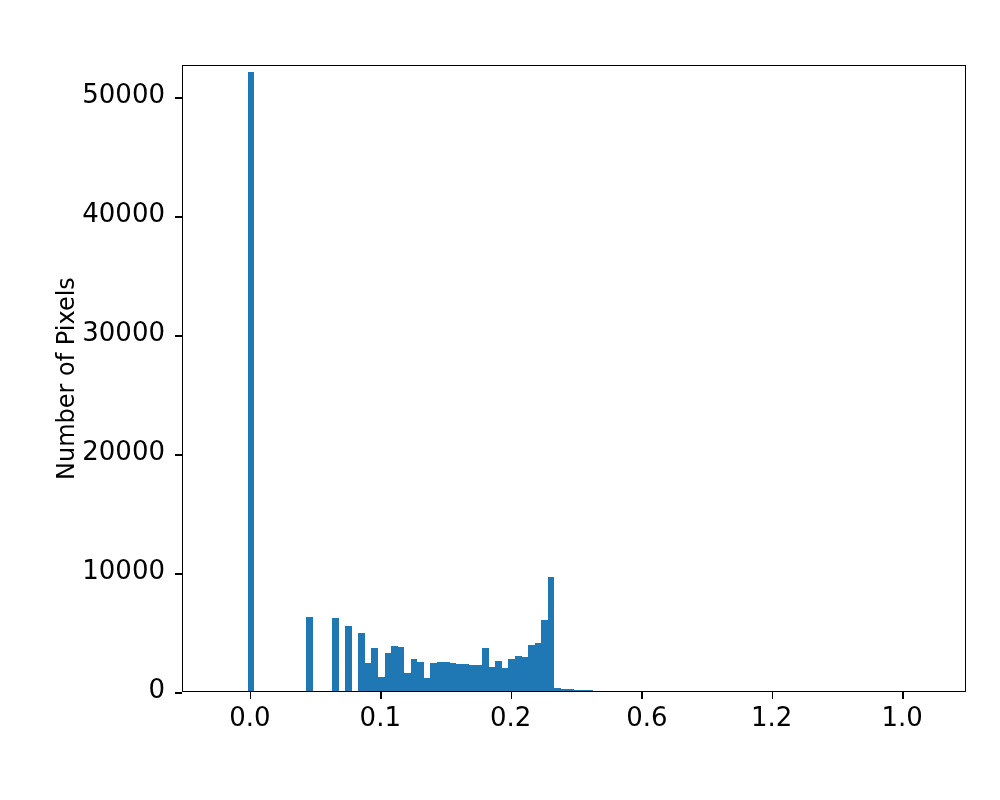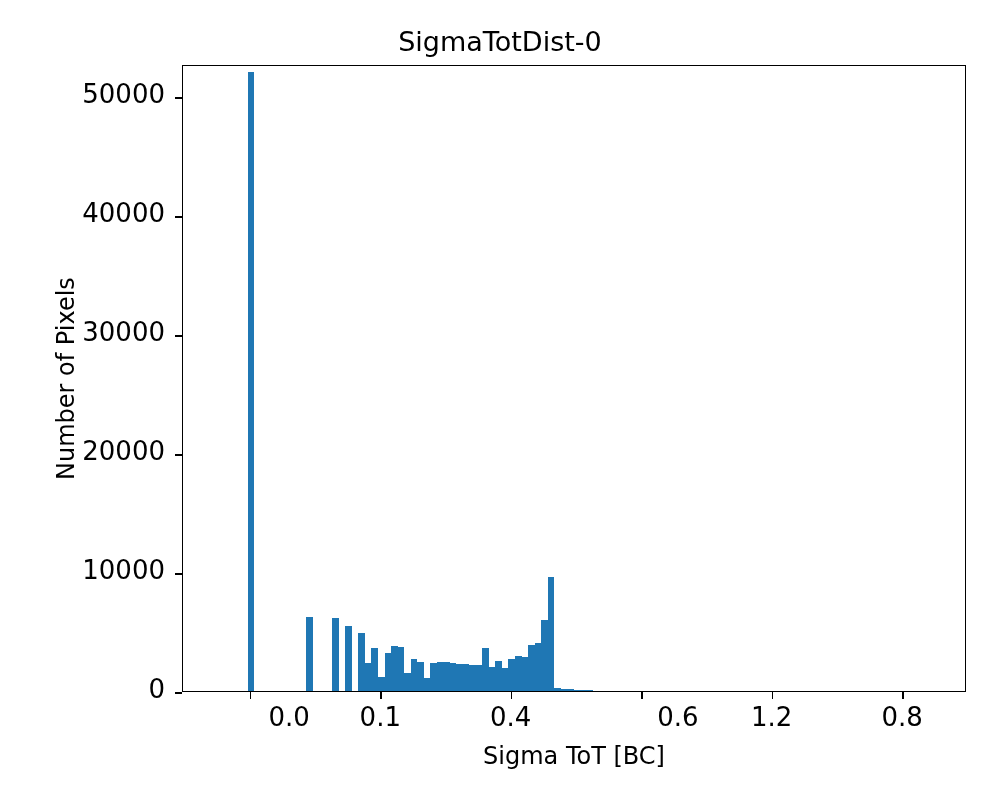--- a/index.html
+++ b/index.html
@@ -28,21 +28,20 @@
   #xlabel{position:absolute;left:182px;top:742px;width:784px;text-align:center;
           font-size:24px;color:#000;}
   #ylabel{position:absolute;left:0;top:0;font-size:24px;color:#000;
           transform-origin:0 0;white-space:nowrap;}
 </style>
 </head>
 <body>
 
 <div id="figure">
 
-  <div id="title">SigmaTotDist-0</div>
 
   <div id="axes">
     <div id="plotclip">
       <div id="bars">
           <div class="bar" style="left: 64.5724px; width: 6.52246px; height: 618.672px;"></div>
           <div class="bar" style="left: 123.275px; width: 6.52246px; height: 73.7647px;"></div>
           <div class="bar" style="left: 149.364px; width: 6.52246px; height: 72.575px;"></div>
           <div class="bar" style="left: 162.409px; width: 6.52246px; height: 65.4364px;"></div>
           <div class="bar" style="left: 175.454px; width: 6.52246px; height: 58.2979px;"></div>
           <div class="bar" style="left: 181.977px; width: 6.52246px; height: 27.9592px;"></div>
@@ -79,43 +78,42 @@
           <div class="bar" style="left: 384.173px; width: 6.52246px; height: 1.78463px;"></div>
           <div class="bar" style="left: 390.696px; width: 6.52246px; height: 1.4277px;"></div>
           <div class="bar" style="left: 397.218px; width: 6.52246px; height: 1.18975px;"></div>
           <div class="bar" style="left: 403.74px; width: 6.52246px; height: 1.07078px;"></div>
         </div>
     </div>
   </div>
 
   <div id="xticks-layer">
       <div class="xtick" style="left: 249.834px;"></div>
-      <div class="xticklabel" style="left: 249.834px; text-align: right;">0.0</div>
+      <div class="xticklabel" style="left: 249.834px;">0.0</div>
       <div class="xtick" style="left: 380.283px;"></div>
       <div class="xticklabel" style="left: 380.283px;">0.1</div>
       <div class="xtick" style="left: 510.732px;"></div>
-      <div class="xticklabel" style="left: 510.732px;">0.4</div>
+      <div class="xticklabel" style="left: 510.732px;">0.2</div>
       <div class="xtick" style="left: 641.181px;"></div>
-      <div class="xticklabel" style="left: 678px;">0.6</div>
+      <div class="xticklabel" style="left: 647px;">0.6</div>
       <div class="xtick" style="left: 771.631px;"></div>
       <div class="xticklabel" style="left: 771.631px;">1.2</div>
       <div class="xtick" style="left: 902.08px;"></div>
-      <div class="xticklabel" style="left: 902.08px;">0.8</div>
+      <div class="xticklabel" style="left: 902.08px;">1.0</div>
     </div>
   <div id="yticks-layer">
       <div class="ytick" style="top: 692px;"></div>
       <div class="yticklabel" style="top: 692px;">0</div>
       <div class="ytick" style="top: 573.025px;"></div>
       <div class="yticklabel" style="top: 573.025px;">10000</div>
       <div class="ytick" style="top: 454.049px;"></div>
       <div class="yticklabel" style="top: 454.049px;">20000</div>
       <div class="ytick" style="top: 335.074px;"></div>
       <div class="yticklabel" style="top: 335.074px;">30000</div>
       <div class="ytick" style="top: 216.099px;"></div>
       <div class="yticklabel" style="top: 216.099px;">40000</div>
       <div class="ytick" style="top: 97.1233px;"></div>
       <div class="yticklabel" style="top: 97.1233px;">50000</div>
     </div>
 
-  <div id="xlabel">Sigma ToT [BC]</div>
   <div id="ylabel" style="left: 52px; top: 480px; transform: rotate(-90deg);">Number of Pixels</div>
 
 </div>
 
 </body></html>

